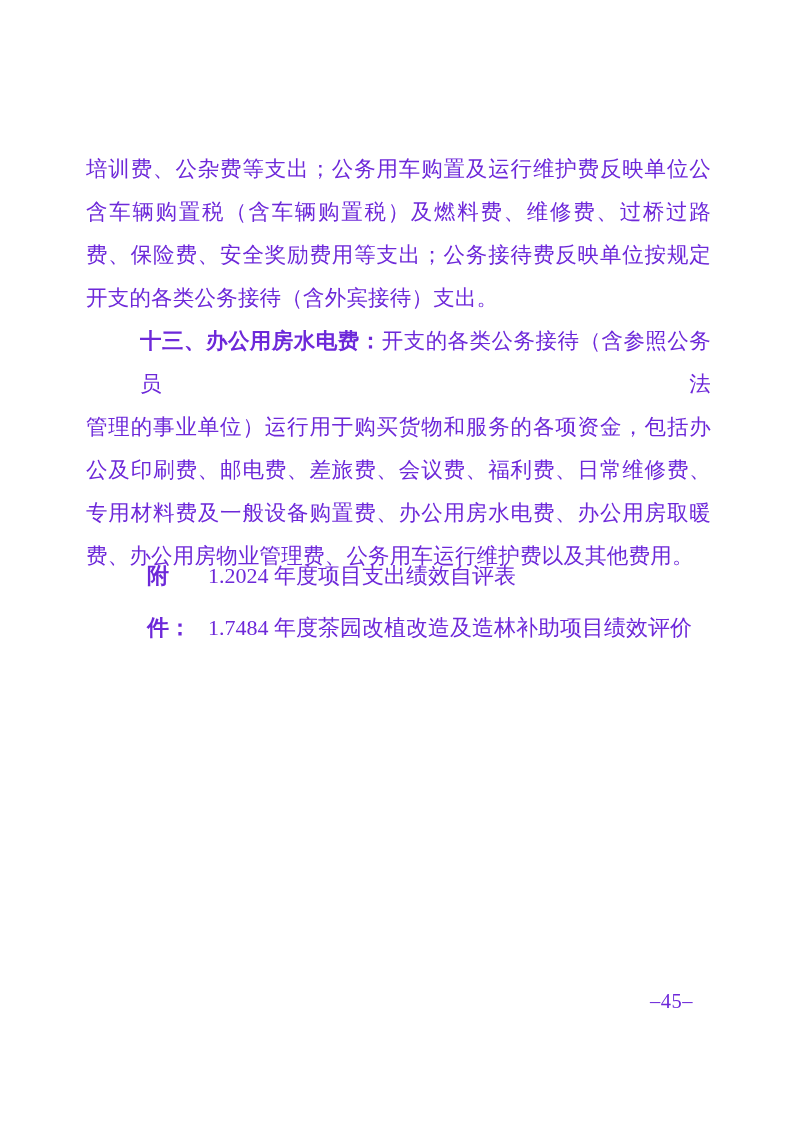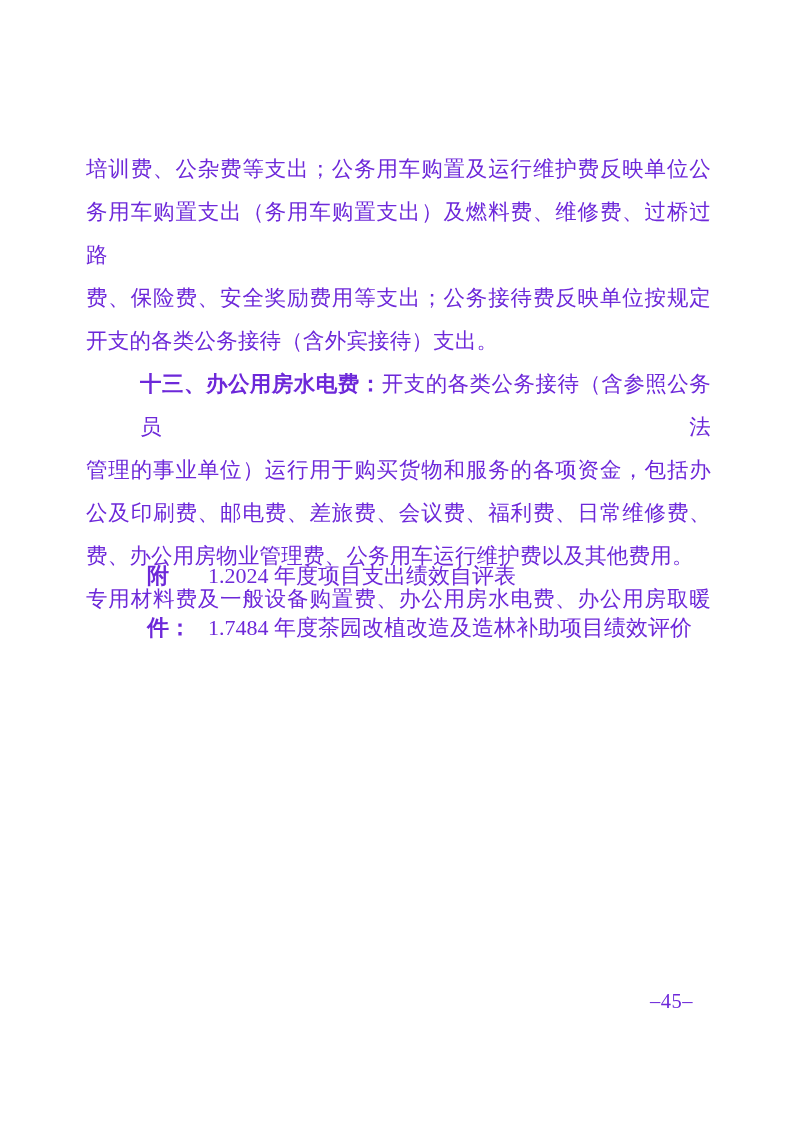--- a/index.html
+++ b/index.html
@@ -57,31 +57,31 @@
   }
 </style>
 </head>
 <body>
 
 <div class="page">
 
   <div class="body-text">
 
     <div class="line fill">培训费、公杂费等支出；公务用车购置及运行维护费反映单位公</div>
-    <div class="line fill">务用车购置支出（务用车购置支出）及燃料费、维修费、过桥过路</div>
+    <div class="line fill">含车辆购置税（含车辆购置税）及燃料费、维修费、过桥过路</div>
     <div class="line fill">费、保险费、安全奖励费用等支出；公务接待费反映单位按规定</div>
     <div class="line end">开支的各类公务接待（含外宾接待）支出。</div>
 
     <div class="line fill head-indent">
       <span class="bold-run">十三、办公用房水电费：</span><span>开支的各类公务接待（含参照公务员法</span>
     </div>
     <div class="line fill">管理的事业单位）运行用于购买货物和服务的各项资金，包括办</div>
     <div class="line fill">公及印刷费、邮电费、差旅费、会议费、福利费、日常维修费、</div>
+    <div class="line fill">专用材料费及一般设备购置费、办公用房水电费、办公用房取暖</div>
     <div class="line end">费、办公用房物业管理费、公务用车运行维护费以及其他费用。</div>
-    <div class="line fill">专用材料费及一般设备购置费、办公用房水电费、办公用房取暖</div>
   </div>
 
   <div class="attachment">
     <div class="att-label">附件：</div>
     <div class="att-items">
       <div class="att-line">1.2024 年度项目支出绩效自评表</div>
       <div class="att-line">1.7484 年度茶园改植改造及造林补助项目绩效评价</div>
     </div>
   </div>
 

